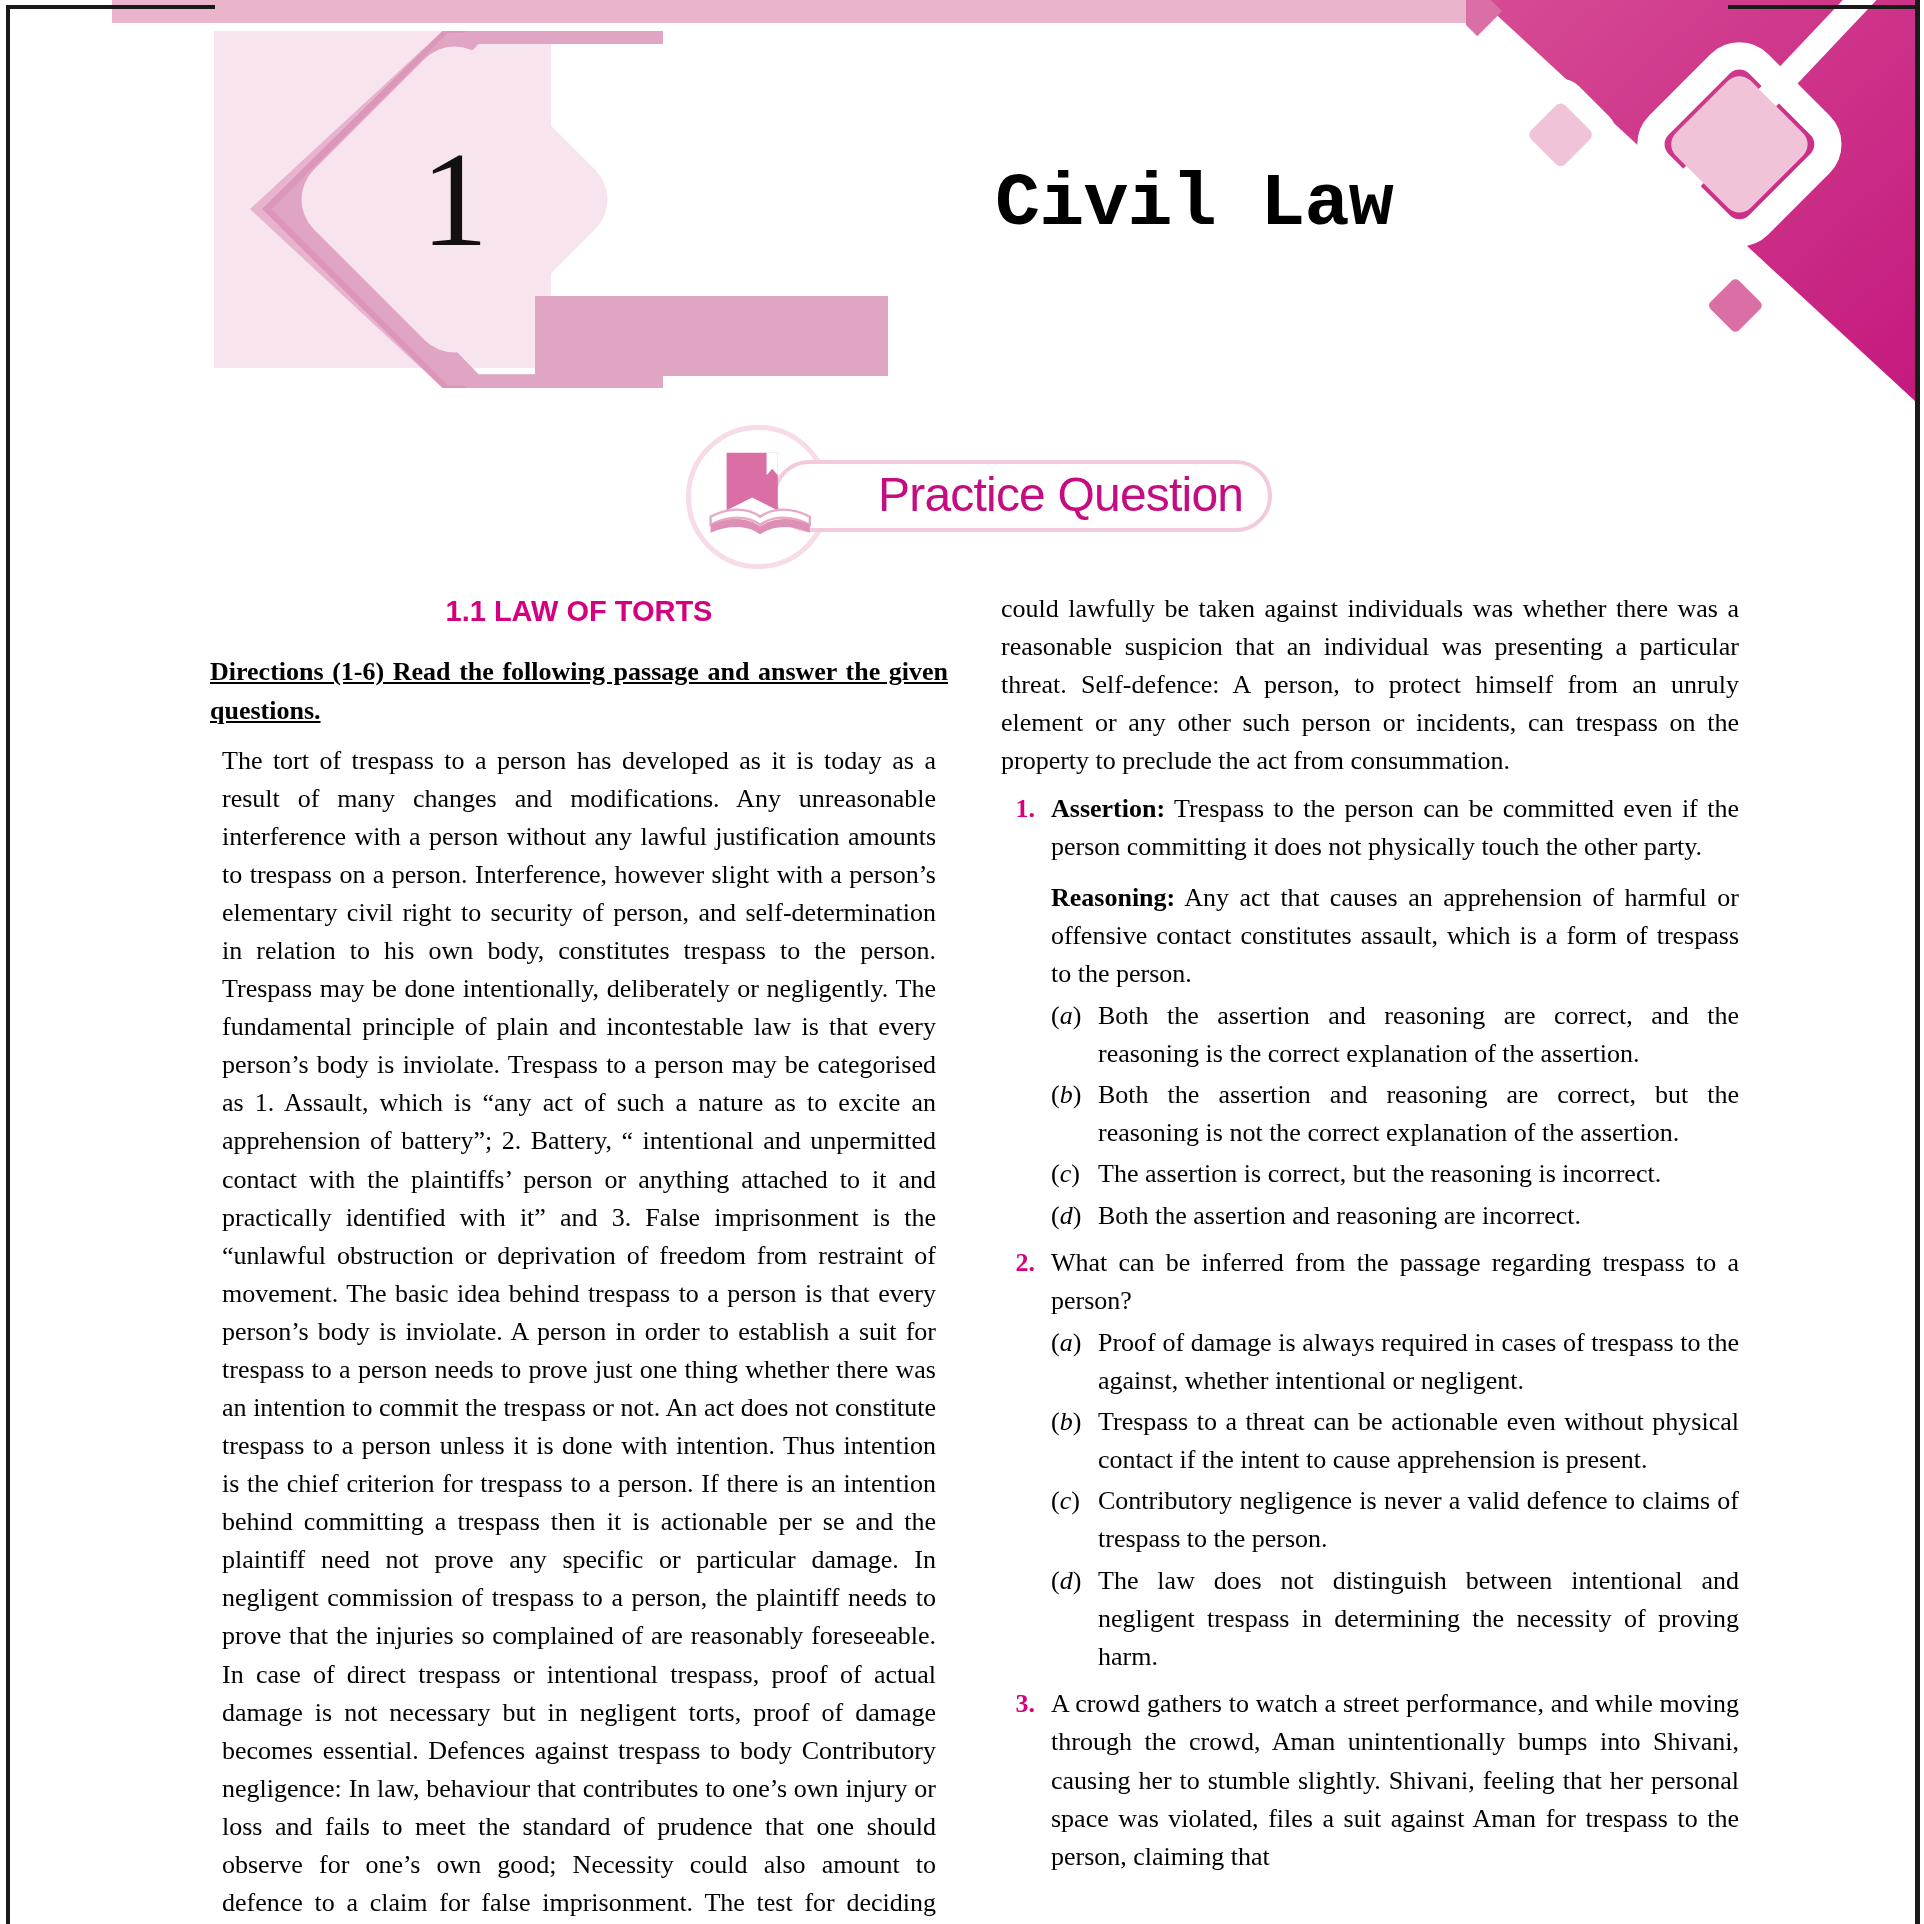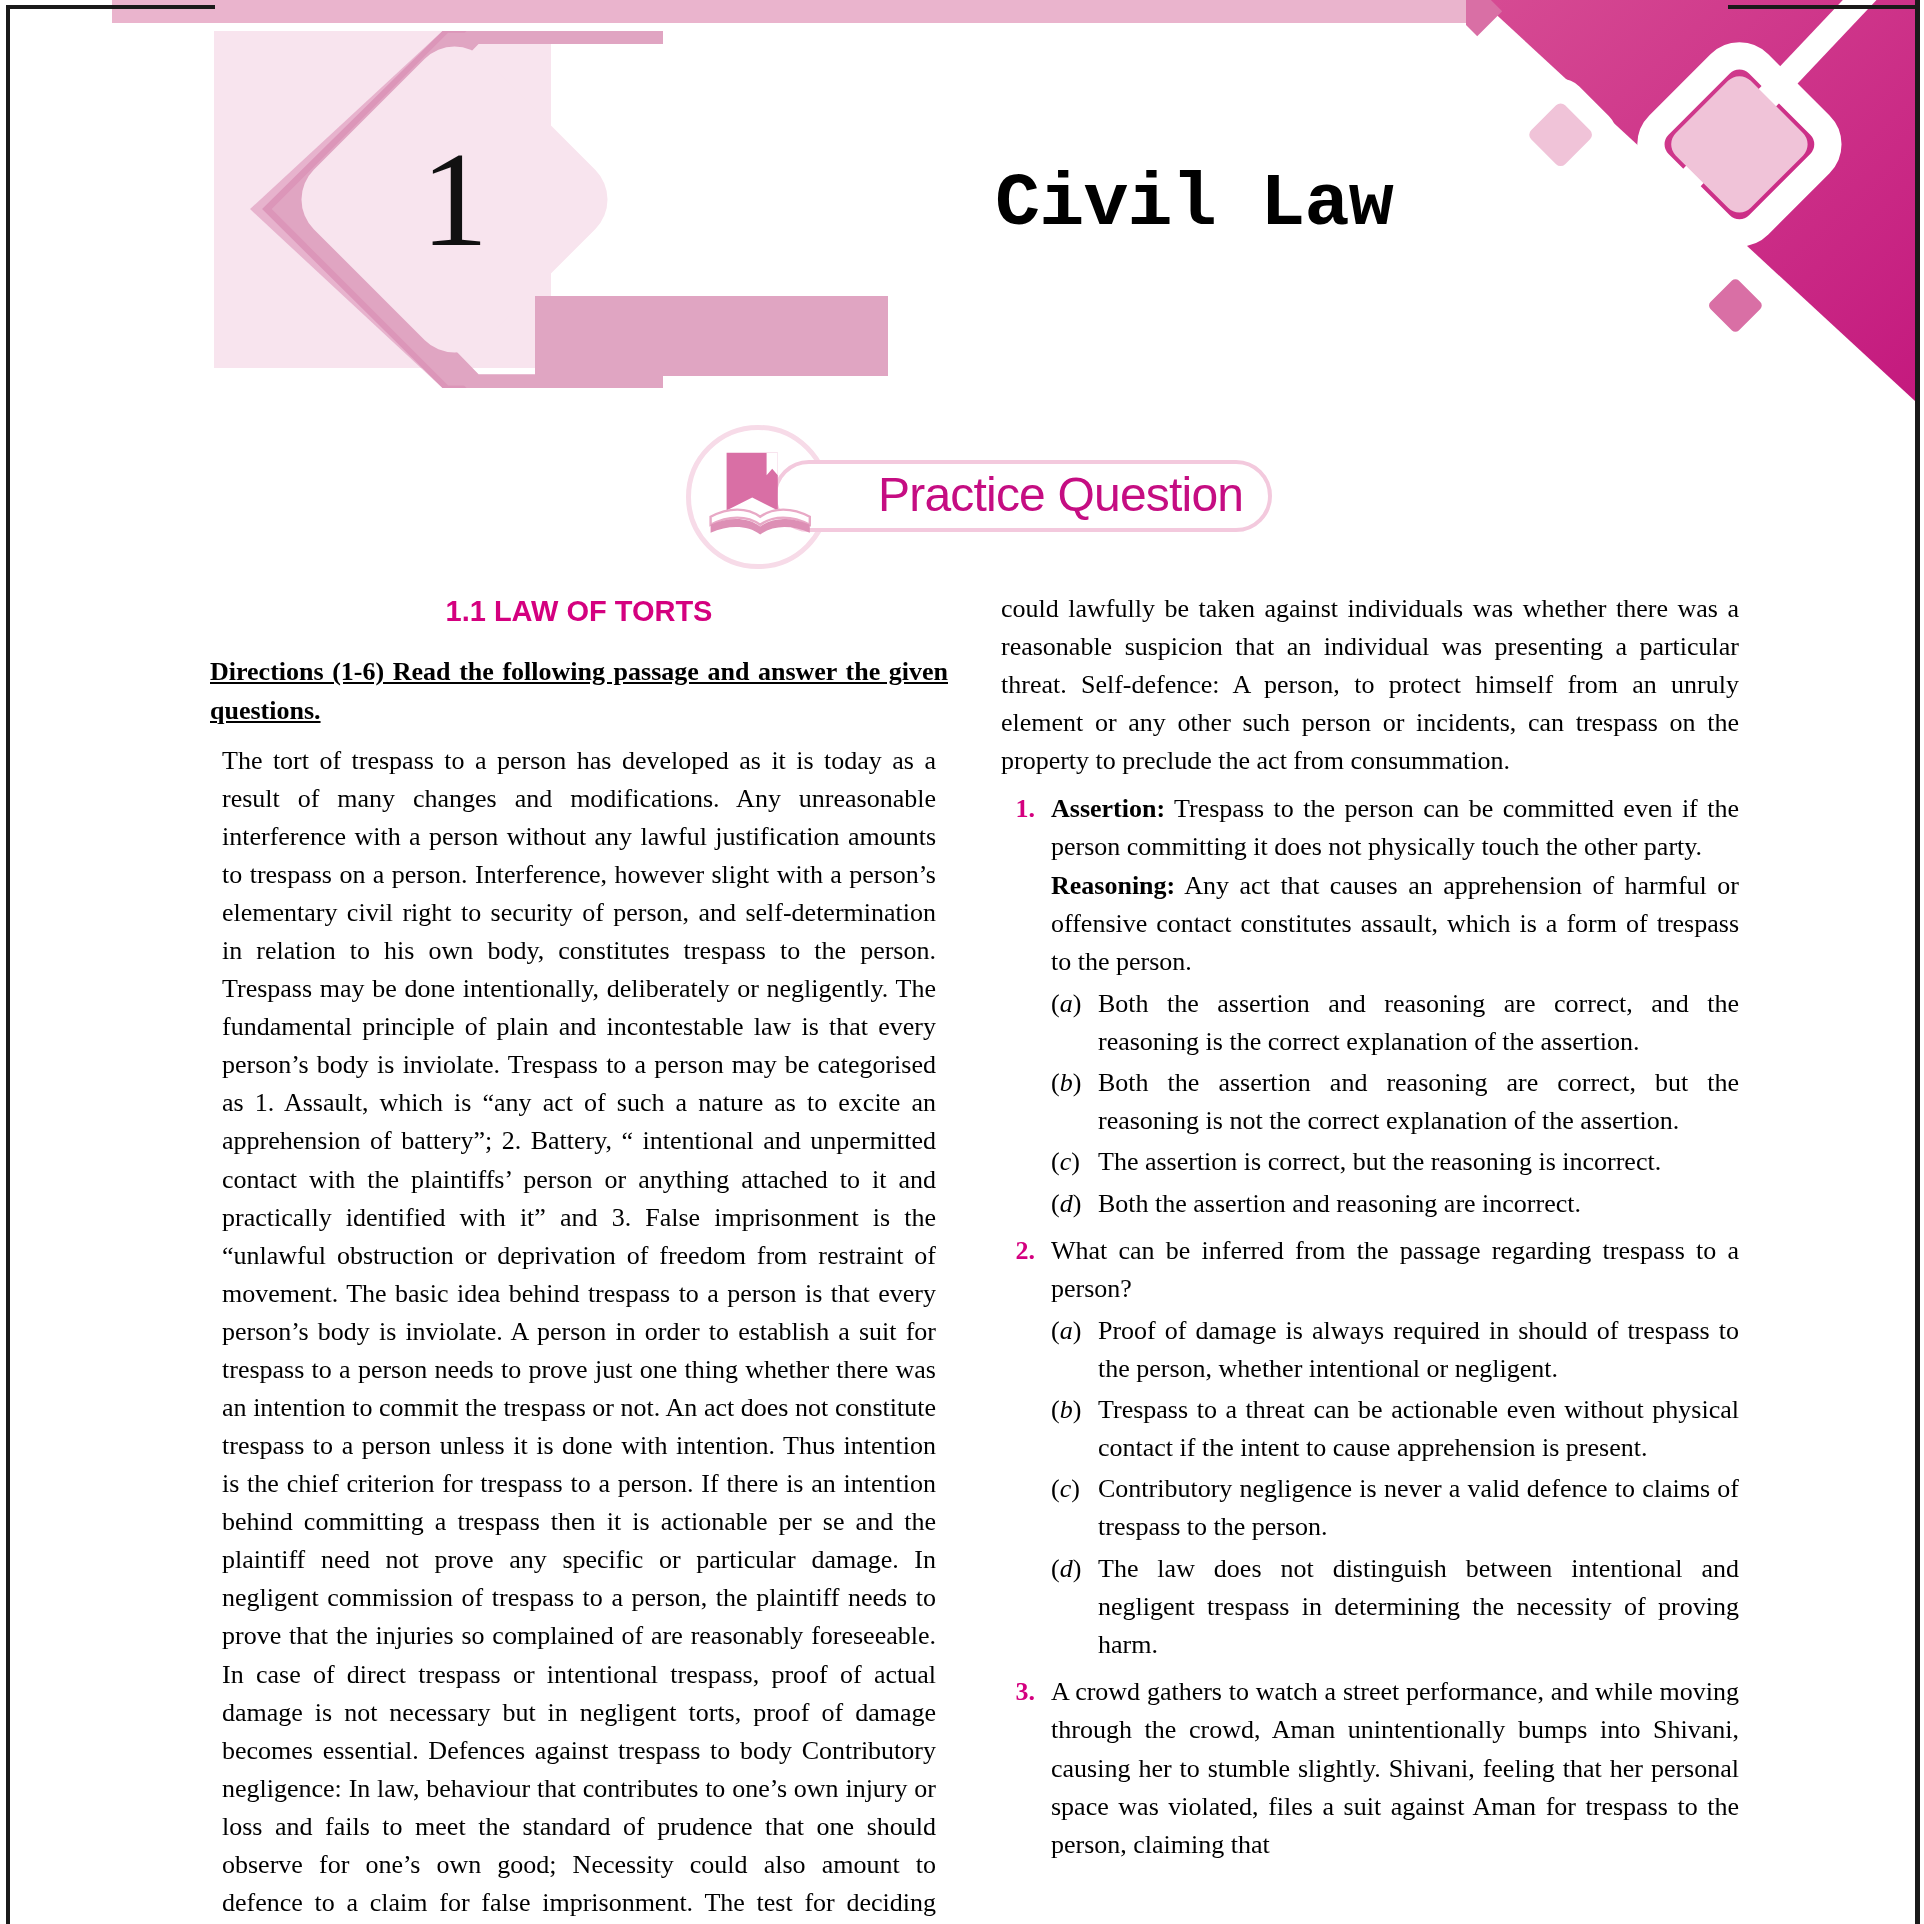--- a/index.html
+++ b/index.html
@@ -233,21 +233,21 @@
     font-weight: bold;
     text-align: right;
     padding-right: 16px;
     box-sizing: border-box;
   }
   .q-body {
     flex: 1 1 auto;
     text-align: justify;
   }
   .q-body p { margin: 0; }
-  .q-body p + p { margin-top: 1px; }
+  .q-body p + p { margin-top: 13px; }
   .lbl { font-weight: bold; }
 
   .opts { margin-top: 3.2px; }
   .opt {
     display: flex;
     margin-top: 3.2px;
   }
   .opt-key {
     flex: 0 0 47px;
     font-style: italic;
@@ -367,21 +367,21 @@
         </div>
       </div>
 
       <div class="q-item">
         <div class="q-num">2.</div>
         <div class="q-body">
           <p>What can be inferred from the passage regarding trespass to a person?</p>
           <div class="opts">
             <div class="opt">
               <div class="opt-key">(<i>a</i>)</div>
-              <div class="opt-text">Proof of damage is always required in should of trespass to the person, whether intentional or negligent.</div>
+              <div class="opt-text">Proof of damage is always required in cases of trespass to the against, whether intentional or negligent.</div>
             </div>
             <div class="opt">
               <div class="opt-key">(<i>b</i>)</div>
               <div class="opt-text">Trespass to a threat can be actionable even without physical contact if the intent to cause apprehension is present.</div>
             </div>
             <div class="opt">
               <div class="opt-key">(<i>c</i>)</div>
               <div class="opt-text">Contributory negligence is never a valid defence to claims of trespass to the person.</div>
             </div>
             <div class="opt">

